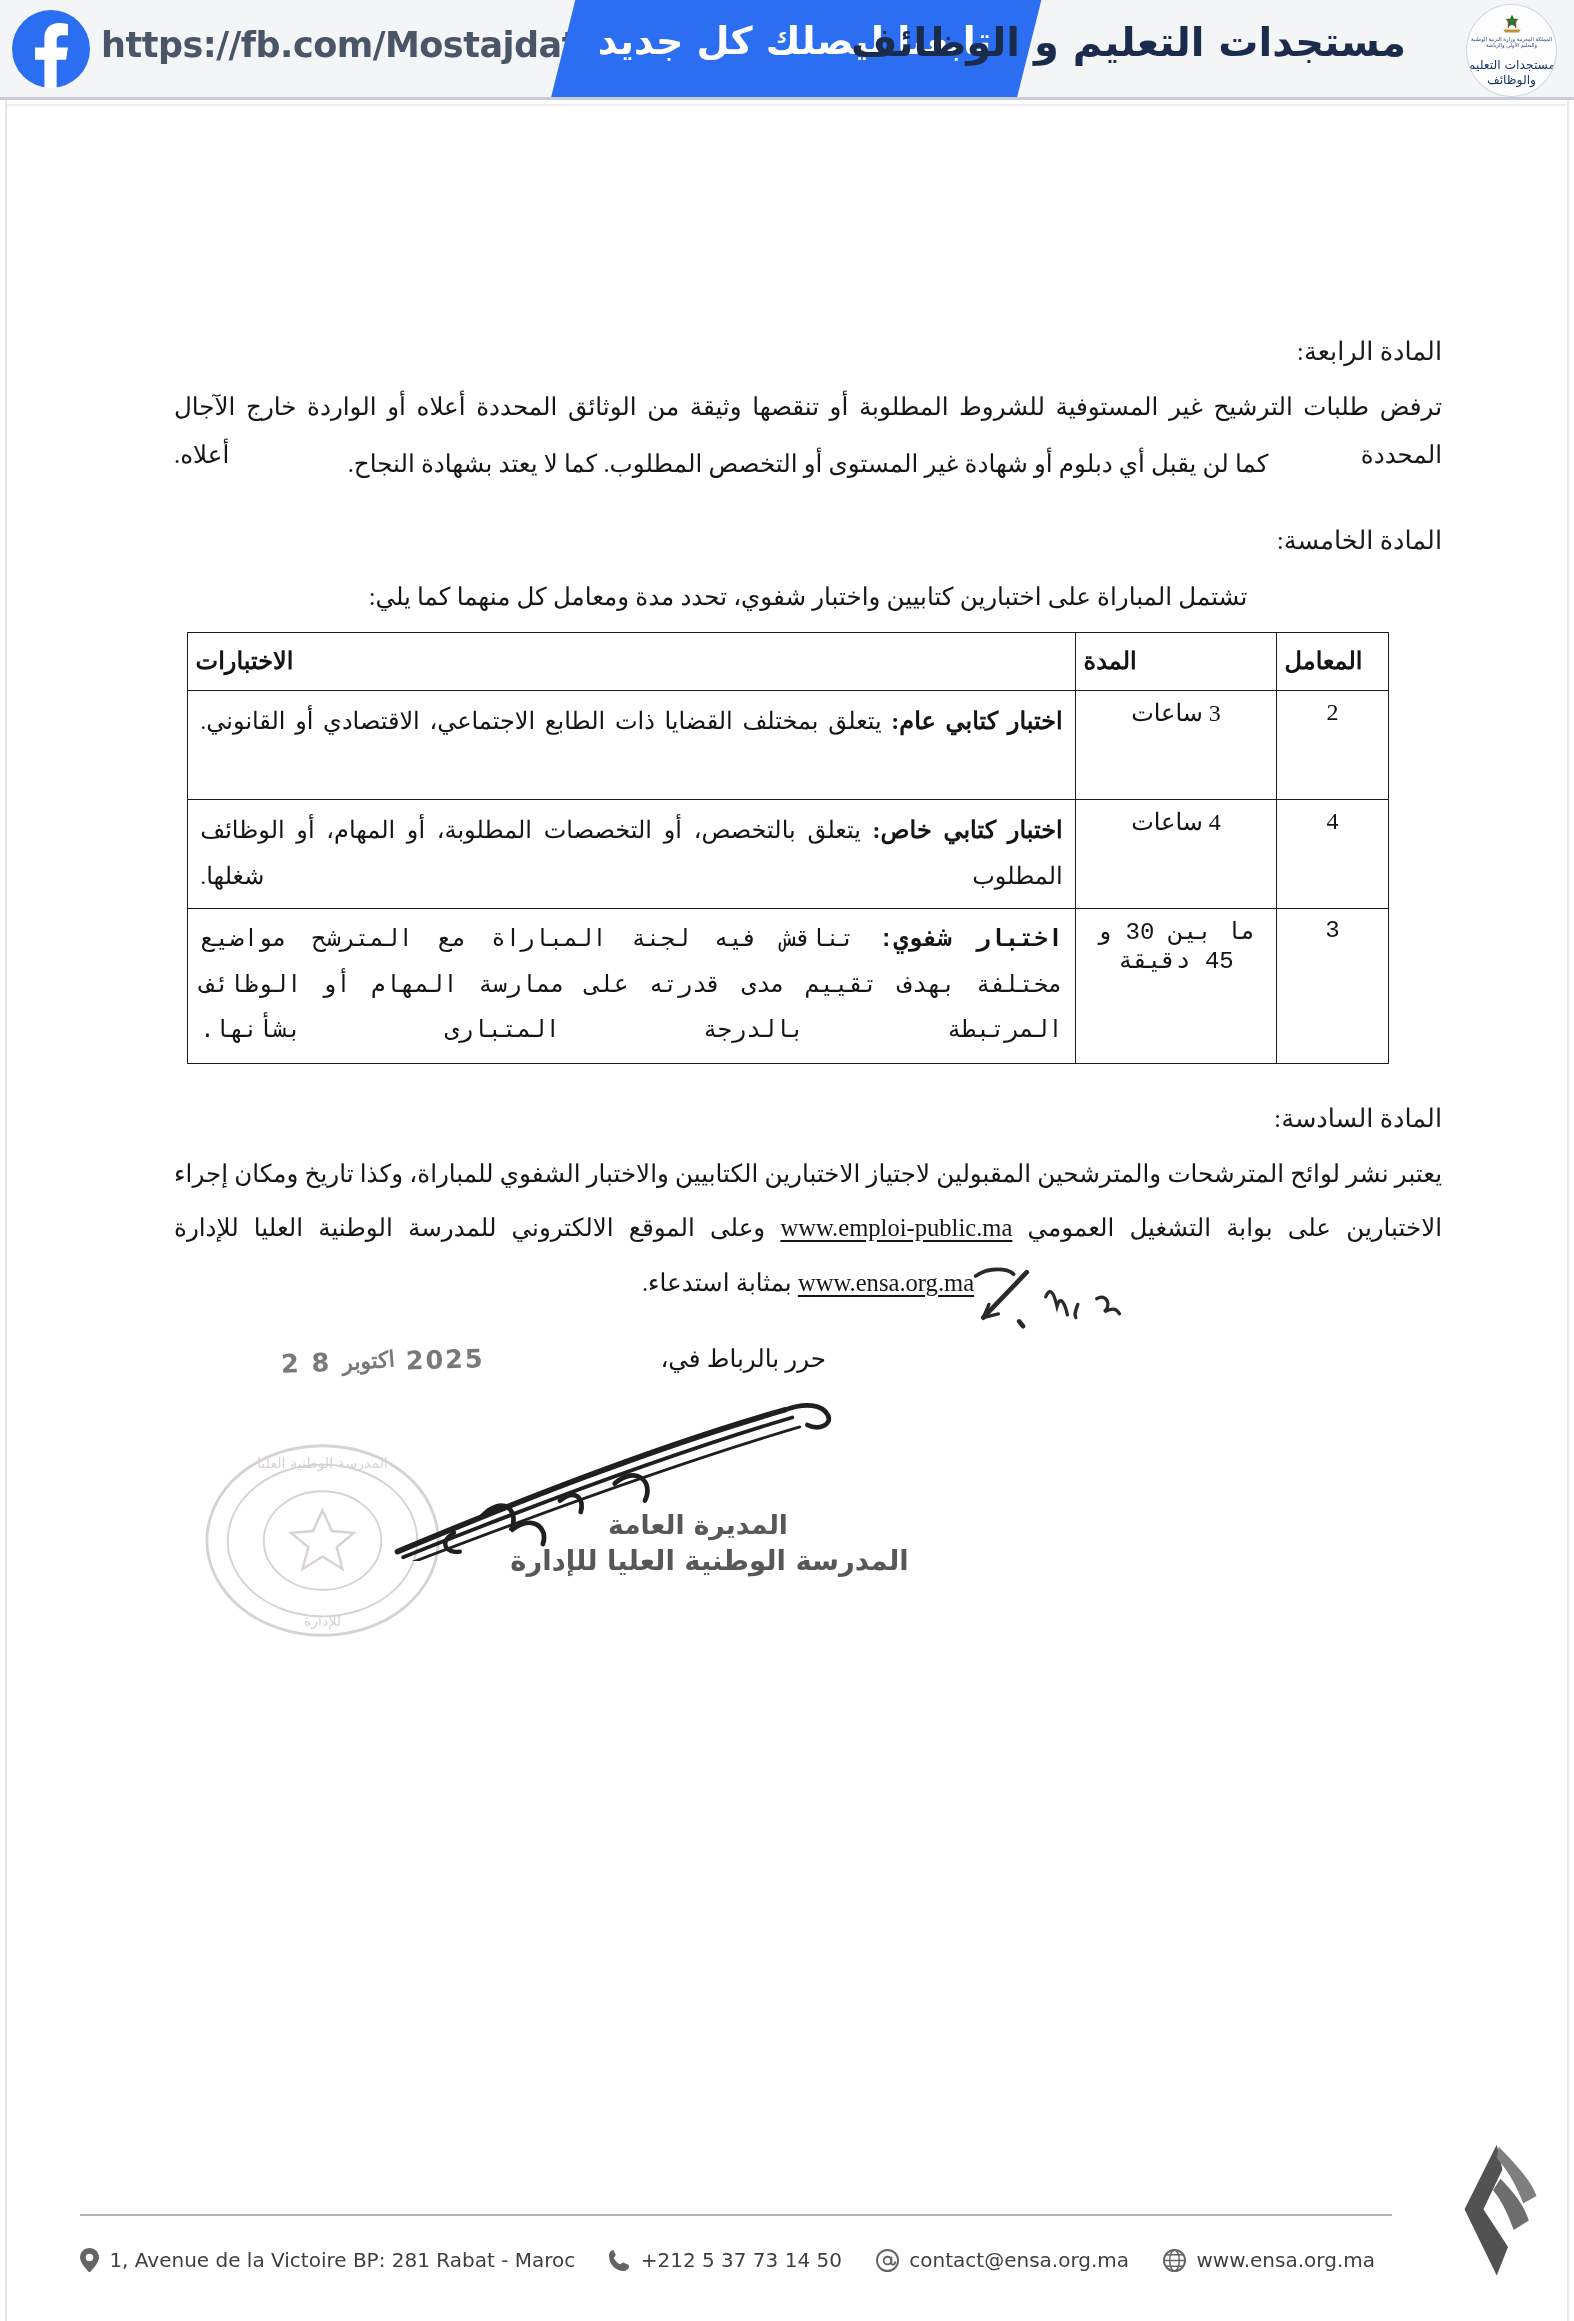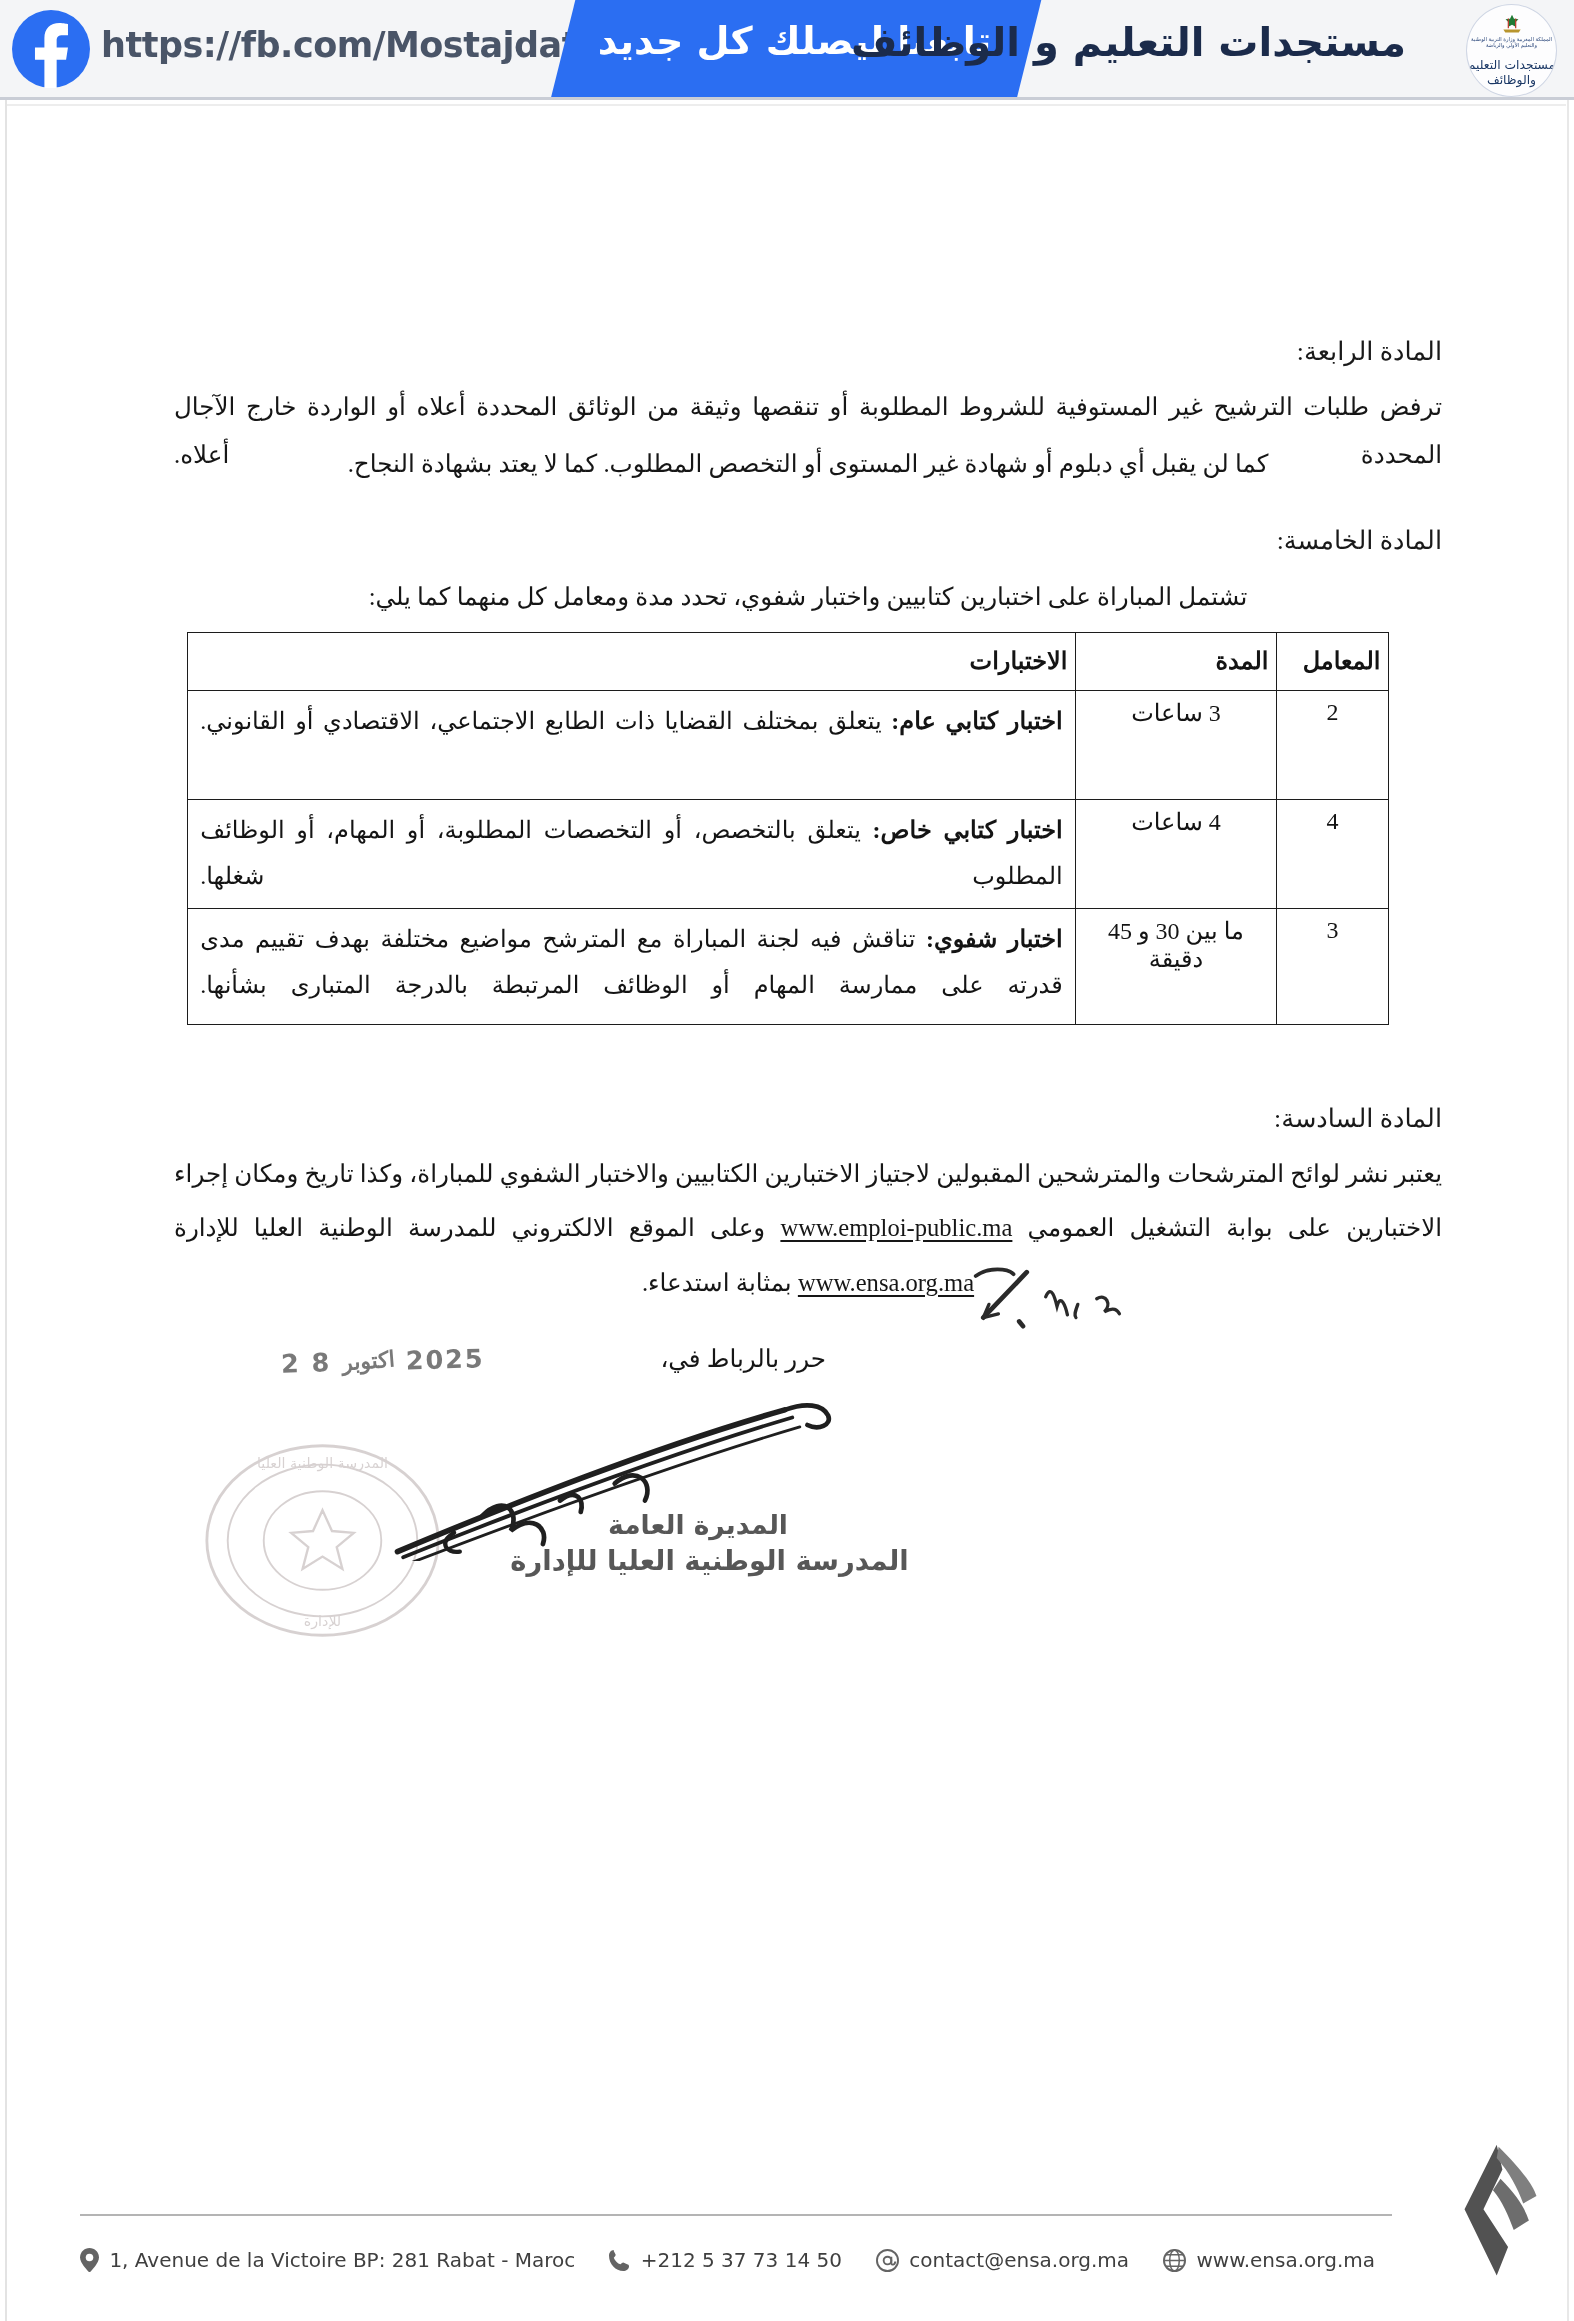--- a/index.html
+++ b/index.html
@@ -196,21 +196,21 @@
   }
   .exam-table td, .exam-table th {
     border: 1.5px solid #1c1c1c;
     padding: 8.5px 12.3px;
     vertical-align: top;
     font-family: "Liberation Serif", "DejaVu Serif", serif;
     font-size: 24px;
     color: #141414;
   }
   .exam-table th {
-    text-align: right;
+    text-align: left;
     vertical-align: middle;
     font-weight: 700;
     height: 49px;
     padding: 3.8px 7.6px;
   }
   .col-coef  { width: 112px; }
   .col-dur   { width: 201px; }
   .col-tests { width: auto;  }
   .cell-center {
     text-align: center;
@@ -218,21 +218,21 @@
     padding-top: 10.4px;
   }
   .cell-tests {
     text-align: justify;
     text-align-last: justify;
     line-height: 1.9;
     padding-top: 7.6px;
   }
   .cell-tests b { font-weight: 700; }
   .row-tall td { height: 91px; }
-  .row-tall3 td { height: 98px; }
+  .row-tall3 td { height: 98px; font-family: Liberation Mono, monospace; }
 
   
   .sig-line {
     position: absolute;
     font-family: "Liberation Serif", "DejaVu Serif", serif;
     font-size: 24.6px;
     color: #161616;
     white-space: nowrap;
   }
   .date-stamp {

